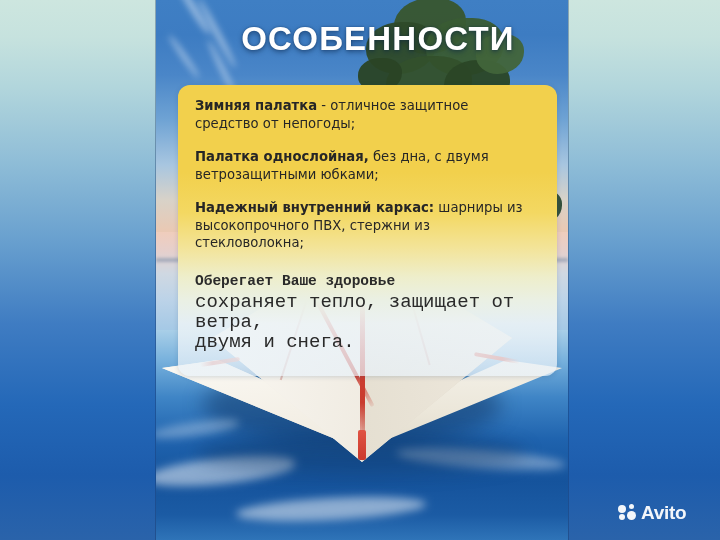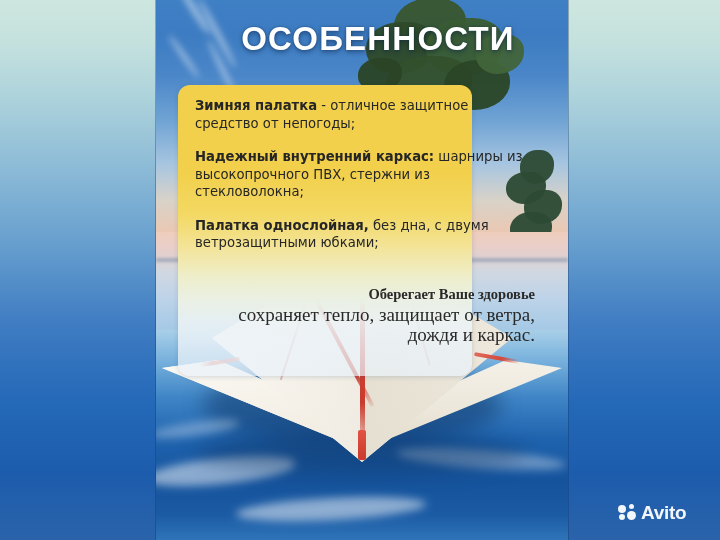--- a/index.html
+++ b/index.html
@@ -281,35 +281,36 @@
     text-shadow: 0 2px 5px rgba(10,35,70,0.55), 0 0 2px rgba(10,35,70,0.4);
     z-index: 8;
     white-space: nowrap;
   }
 
   
   .panel {
     position: absolute;
     left: 178px;
     top: 85px;
-    width: 294px;
+    width: 367px;
     height: 291px;
     border-radius: 12px;
     background: linear-gradient(180deg,
         #f2d04c 0%,
         #f2d04c 30%,
         #f3d862 44%,
         #f3e499 56%,
         #eeeecb 66%,
         #eaf0e4 74%,
         rgba(236,243,246,0.88) 82%,
         rgba(234,242,248,0.80) 90%,
         rgba(232,241,248,0.72) 100%);
     z-index: 7;
     box-shadow: 0 1px 5px rgba(30,60,100,0.18);
+    padding-left: 12px;
   }
 
   .panel-inner {
     position: absolute;
     left: 17px;
     top: 12px;
     width: 340px;
   }
 
   .bullet {
@@ -318,25 +319,25 @@
     line-height: 17.5px;
     color: #262626;
     font-family: "DejaVu Sans", sans-serif;
   }
   .bullet b { font-weight: bold; }
   .bullet.last { margin-bottom: 0; }
 
   .closing {
     position: absolute;
     left: 17px;
-    top: 199px;
+    top: 186px;
     width: 340px;
-    text-align: right;
+    text-align: left;
     color: #2a2a2a;
-    font-family: Liberation Serif, serif;
+    font-family: Liberation Mono, monospace;
   }
   .closing .c-strong {
     display: block;
     font-size: 14.5px;
     font-weight: bold;
     line-height: 20px;
     margin-bottom: 1px;
   }
   .closing .c-line {
     display: block;
@@ -444,30 +445,30 @@
     </div>
   </div>
 
   <div class="headline">ОСОБЕННОСТИ</div>
 
   <div class="panel">
     <div class="panel-inner">
 
       <p class="bullet"><b>Зимняя палатка</b><span> - отличное защитное средство от непогоды;</span></p>
 
+      <p class="bullet"><b>Палатка однослойная,</b><span> без дна, с двумя ветрозащитными юбками;</span></p>
+
       <p class="bullet"><b>Надежный внутренний каркас:</b><span> шарниры из высокопрочного ПВХ, стержни из стекловолокна;</span></p>
-
-      <p class="bullet"><b>Палатка однослойная,</b><span> без дна, с двумя ветрозащитными юбками;</span></p>
 
     </div>
 
     <div class="closing">
       <span class="c-strong">Оберегает Ваше здоровье</span>
       <span class="c-line">сохраняет тепло, защищает от ветра,</span>
-      <span class="c-line">дождя и каркас.</span>
+      <span class="c-line">двумя и снега.</span>
     </div>
   </div>
 
   <div class="avito">
     <span class="avito-mark">
       <i class="am1"></i>
       <i class="am2"></i>
       <i class="am3"></i>
       <i class="am4"></i>
     </span>

